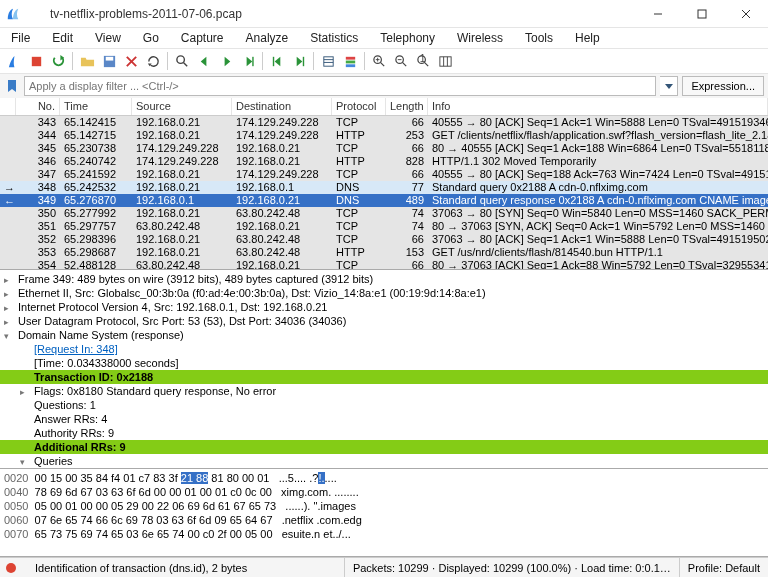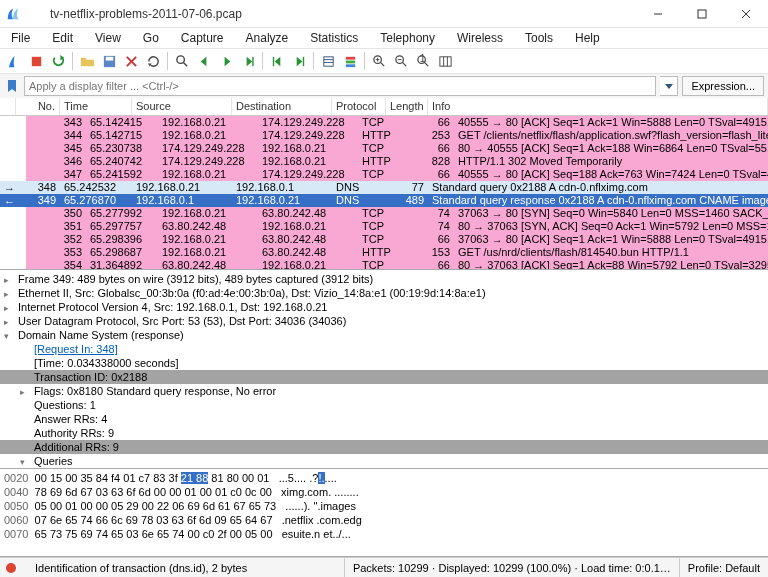--- a/index.html
+++ b/index.html
@@ -29,32 +29,32 @@
 .pl-row{display:flex;height:13px;line-height:13px;white-space:nowrap;}
 .pl-row div{padding:0 4px;overflow:hidden;}
 .c-no{width:44px;text-align:right;}
 .c-time{width:72px;}
 .c-src{width:100px;}
 .c-dst{width:100px;}
 .c-pro{width:54px;}
 .c-len{width:42px;text-align:right;}
 .c-info{flex:1;}
 .arrow-col{width:16px;text-align:center;}
-.g-green{background:#f9a8d4;margin-left:26px;}
+.g-green{background:#e5e5e5;}
 .g-lblue{background:#d7e8f7;}
 .g-gray{background:#dedede;color:#8a0000;}
 .g-sel{background:#3570c6!important;color:#fff!important;}
 .details{flex:1;overflow:auto;border-bottom:1px solid #aaa;font-family:Consolas,monospace;font-size:11px;padding:2px 0;}
 .details .line{padding:0 4px 0 18px;white-space:nowrap;position:relative;line-height:14px;}
 .details .line.ind1{padding-left:34px;}
 .details .line.ind2{padding-left:50px;}
 .details .caret{position:absolute;left:4px;top:1px;width:10px;color:#777;font-size:9px;}
 .details .ind1 .caret{left:20px;}
 .details .link{color:#0060c0;text-decoration:underline;}
-.details .hl{background:#a3a3a3;}
+.details .hl{background:#84cc16;font-weight:bold;}
 .hexpane{flex:0 0 88px;border-bottom:1px solid #aaa;font-family:Consolas,monospace;font-size:11px;overflow:hidden;padding:2px 4px;line-height:14px;}
 .hexrow{white-space:pre;}
 .hexsel{background:#3570c6;color:#fff;}
 .statusbar{height:20px;display:flex;align-items:center;border-top:1px solid #ccc;background:#f5f5f5;font-size:11px;}
 .statusbar .sbseg{padding:0 8px;border-right:1px solid #ccc;height:100%;display:flex;align-items:center;}
 .statusbar .sbseg.flex{flex:1;}
 .reddot{width:10px;height:10px;border-radius:50%;background:#d43; margin-left:6px;}
 .gray{color:#666;}
 </style>
 </head>
@@ -361,21 +361,21 @@
         <div class="c-time">65.298687</div>
         <div class="c-src">192.168.0.21</div>
         <div class="c-dst">63.80.242.48</div>
         <div class="c-pro">HTTP</div>
         <div class="c-len">153</div>
         <div class="c-info">GET /us/nrd/clients/flash/814540.bun HTTP/1.1</div>
       </div>
       <div class="pl-row g-green">
         <div class="arrow-col"></div>
         <div class="c-no">354</div>
-        <div class="c-time">31.364892</div>
+        <div class="c-time">52.488128</div>
         <div class="c-src">63.80.242.48</div>
         <div class="c-dst">192.168.0.21</div>
         <div class="c-pro">TCP</div>
         <div class="c-len">66</div>
         <div class="c-info">80 → 37063 [ACK] Seq=1 Ack=88 Win=5792 Len=0 TSval=3295534151 TSecr=491519503</div>
       </div>
     </div>
 </div>
 
 <div class="details" id="details">

